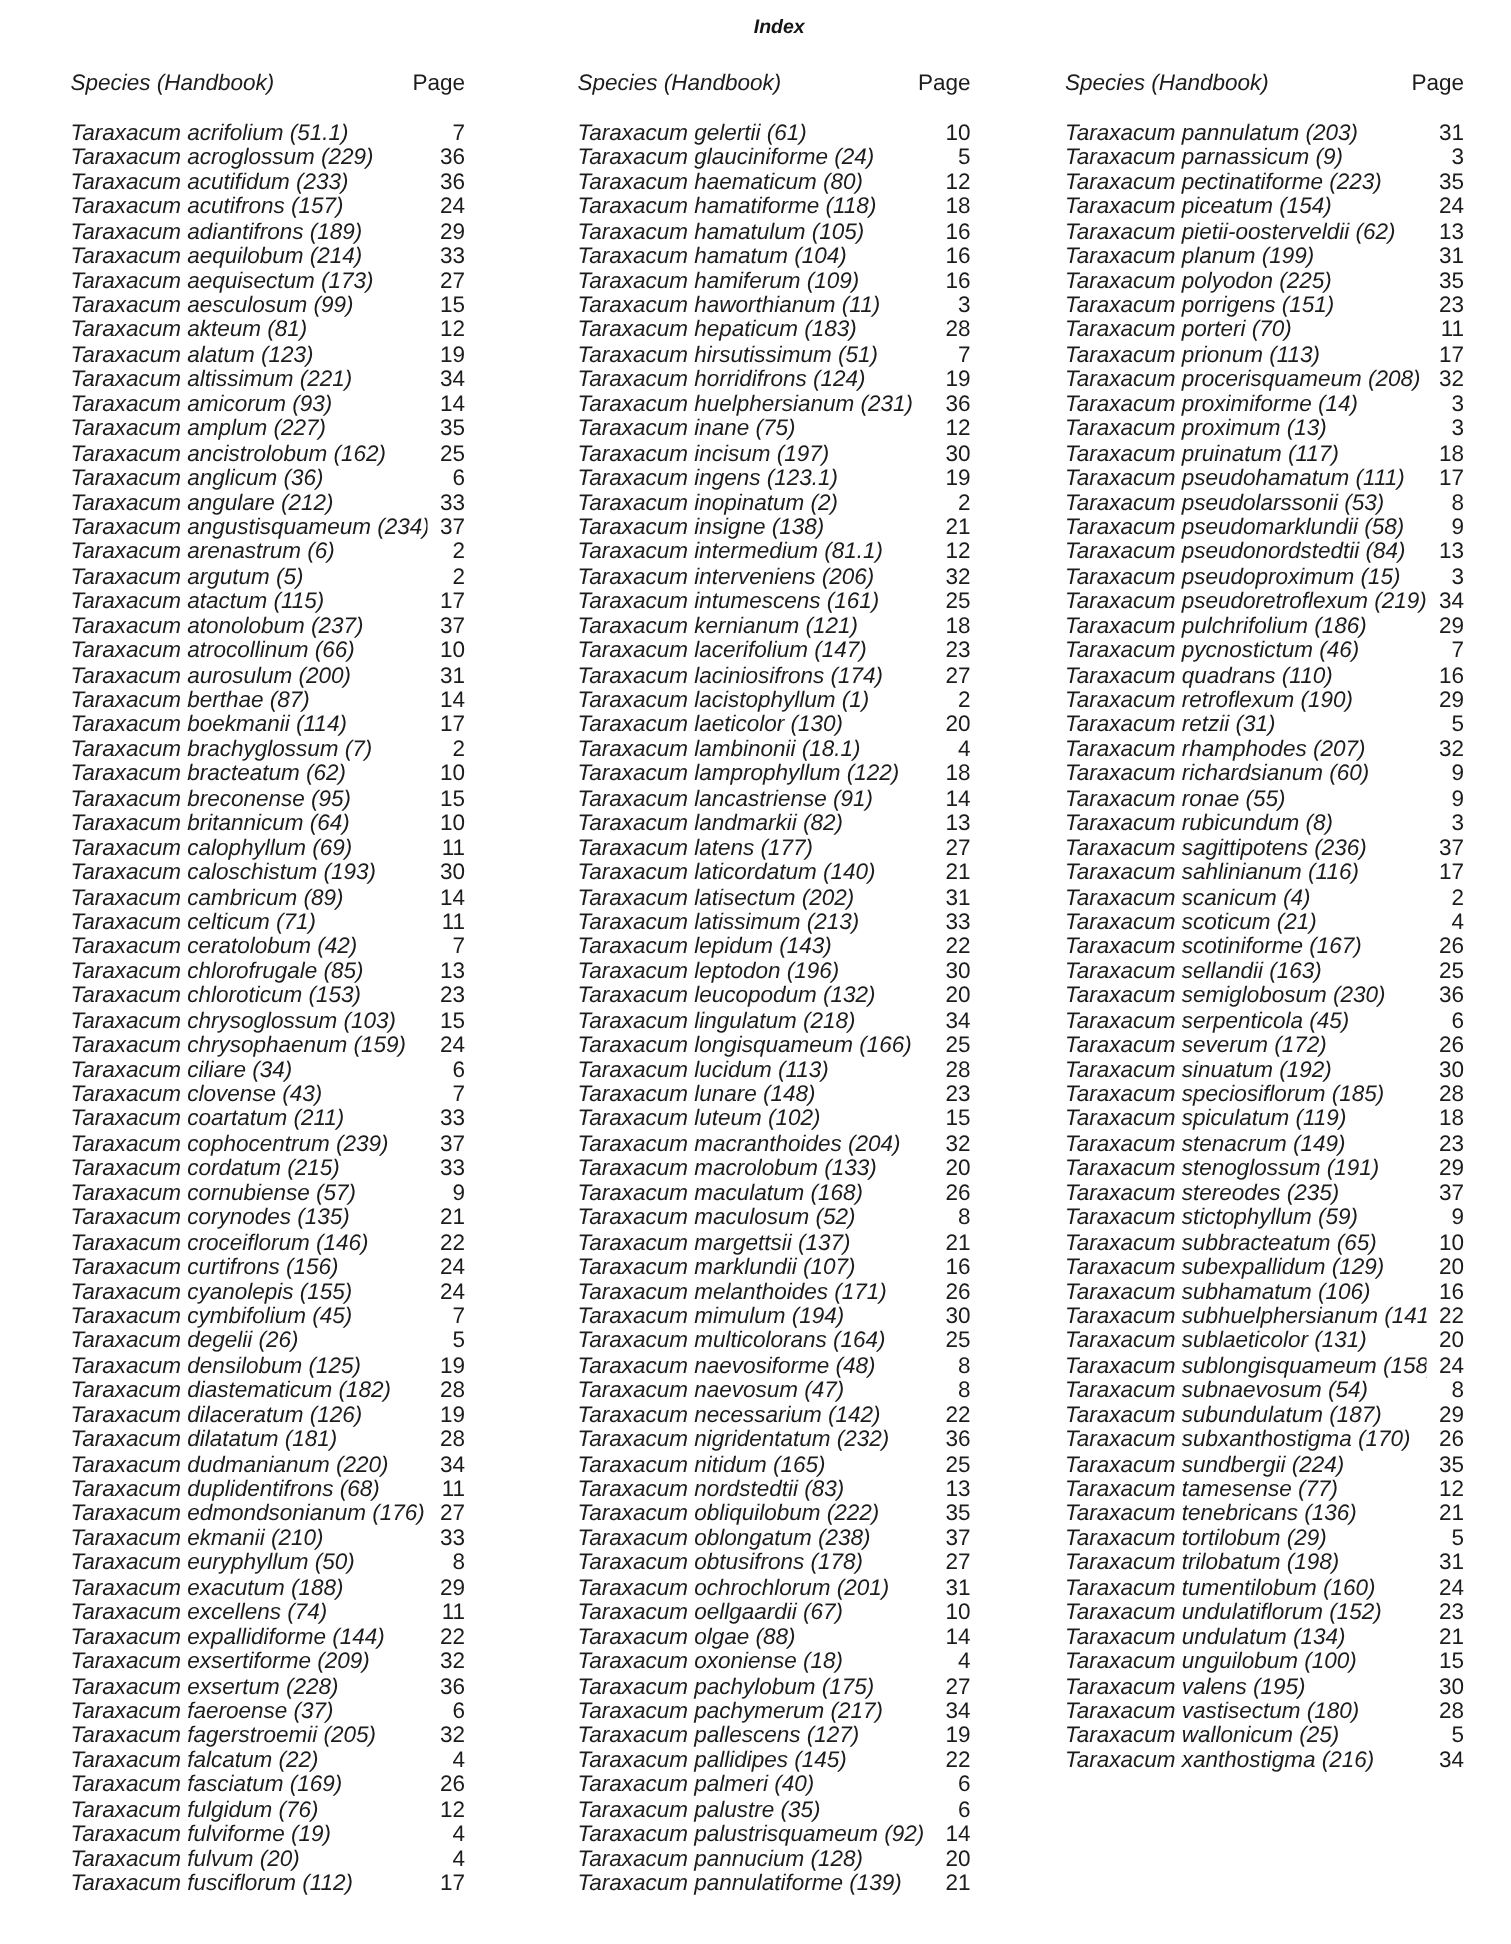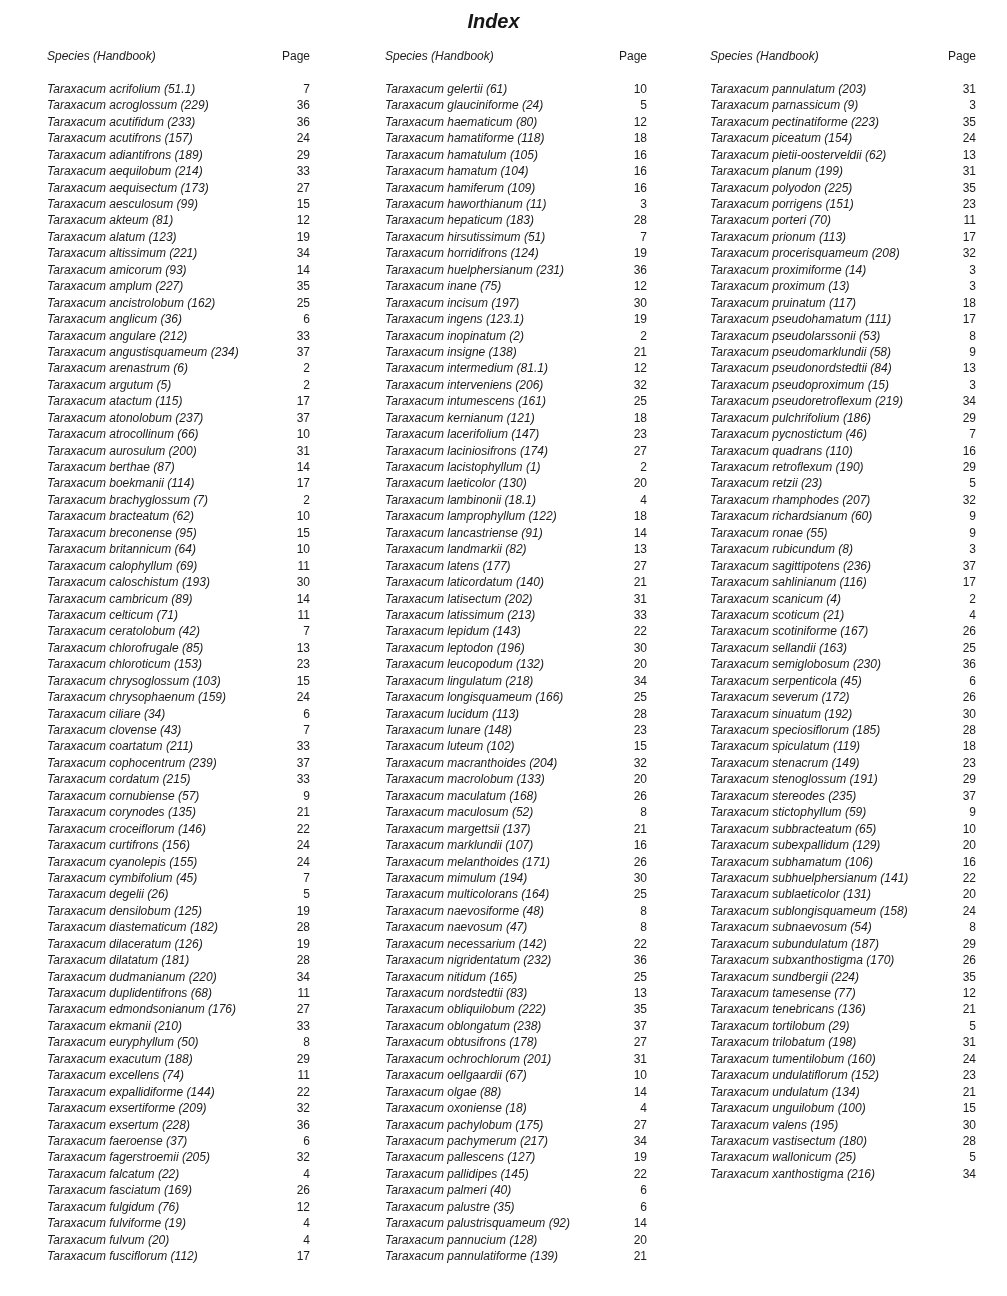--- a/index.html
+++ b/index.html
@@ -12,33 +12,33 @@
     width: 1007px;
     height: 1296px;
     background: #ffffff;
     font-family: "Liberation Sans", sans-serif;
     color: #1c1c1c;
     overflow: hidden;
   }
   .title {
     position: absolute;
     top: 10px;
-    left: 29px;
+    left: 55px;
     width: 929px;
     margin: 0;
     text-align: center;
-    font-size: 20px;
+    font-size: 13px;
     font-weight: bold;
     font-style: italic;
     color: #161616;
   }
   .col {
     position: absolute;
     top: 48px;
-    font-size: 12px;
+    font-size: 15px;
     line-height: 16.44px;
   }
   .col1 { left: 47px;  width: 263px; }
   .col2 { left: 385px; width: 262px; }
   .col3 { left: 710px; width: 266px; }
   .colheader {
     display: flex;
     justify-content: space-between;
     align-items: baseline;
     margin-bottom: 16.5px;
@@ -760,21 +760,21 @@
         </div>
         <div class="row">
           <span class="species">Taraxacum quadrans (110)</span>
           <span class="pagenum">16</span>
         </div>
         <div class="row">
           <span class="species">Taraxacum retroflexum (190)</span>
           <span class="pagenum">29</span>
         </div>
         <div class="row">
-          <span class="species">Taraxacum retzii (23)</span>
+          <span class="species">Taraxacum retzii (31)</span>
           <span class="pagenum">5</span>
         </div>
         <div class="row">
           <span class="species">Taraxacum rhamphodes (207)</span>
           <span class="pagenum">32</span>
         </div>
         <div class="row">
           <span class="species">Taraxacum richardsianum (60)</span>
           <span class="pagenum">9</span>
         </div>

